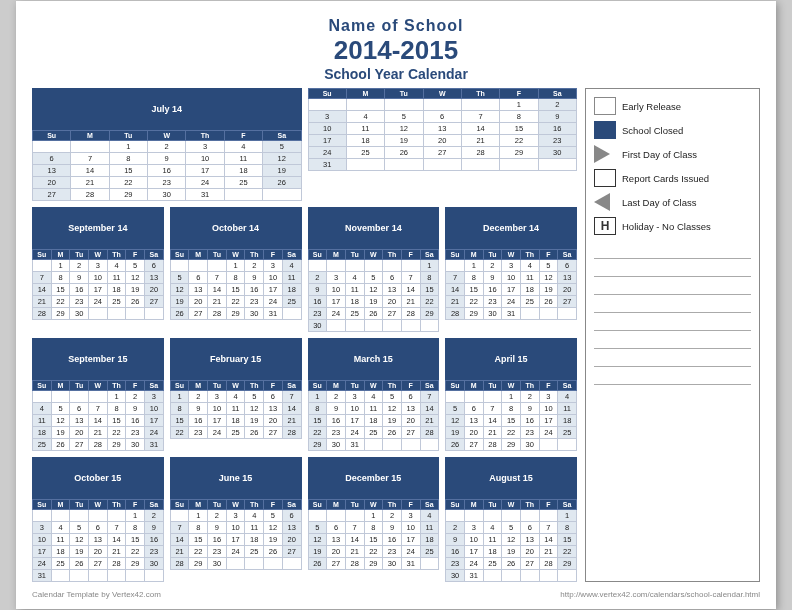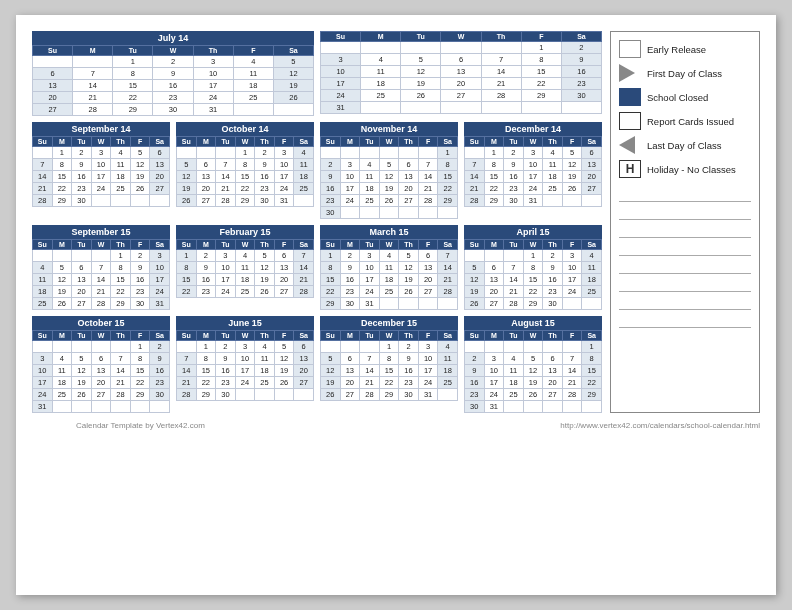--- a/index.html
+++ b/index.html
@@ -46,21 +46,21 @@
       flex: 1;
       display: flex;
       flex-direction: column;
       gap: 6px;
     }
     .cal-row {
       display: flex;
       gap: 6px;
     }
     .legend {
-      width: 150px;
+      width: 175px;
       border: 1px solid #888;
       padding: 8px;
       font-size: 10px;
       text-align: right;
     }
     .legend-item {
       display: flex;
       align-items: center;
       gap: 6px;
       margin-bottom: 6px;
@@ -131,21 +131,21 @@
     .cal {
       flex: 1;
       min-width: 0;
     }
     .cal-header {
       background: #2a4a7a;
       color: white;
       text-align: center;
       font-size: 9px;
       font-weight: bold;
-      padding: 2px 0;
+      padding: 16px 0;
     }
     .cal-grid {
       width: 100%;
       border-collapse: collapse;
       font-size: 7.5px;
     }
     .cal-grid th {
       background: #2a4a7a;
       color: white;
       text-align: center;
@@ -169,27 +169,31 @@
     }
     .cal-grid td.weekday {
       background: white;
     }
     .footer {
       display: flex;
       justify-content: space-between;
       margin-top: 8px;
       font-size: 8px;
       color: #888;
-      margin-left: 44px;
     }
   </style>
 </head>
 <body>
 
 <div class="page">
+  <div class="header">
+    <div class="school-name">Name of School</div>
+    <div class="year">2014-2015</div>
+    <div class="subtitle">School Year Calendar</div>
+  </div>
   <div class="main-content">
     <div class="calendars" id="calendars-container">
     <div class="cal-row">
           <div class="cal">
             <div class="cal-header">July 14</div>
             <table class="cal-grid">
               <thead>
                 <tr>
                   <th>Su</th>
                   <th>M</th>
@@ -1101,28 +1105,28 @@
             </table>
           </div>
         </div>
       </div>
     <div class="legend" id="legend-container">
     <div class="legend-item">
           <div class="legend-icon legend-lines"></div>
           <span class="legend-text">Early Release</span>
         </div>
         <div class="legend-item">
+          <div class="legend-icon legend-solid"></div>
+          <span class="legend-text">School Closed</span>
+        </div>
+        <div class="legend-item">
           <div style="display:flex;align-items:center;width:22px;height:18px;">
             <div class="legend-triangle-right"></div>
           </div>
           <span class="legend-text">First Day of Class</span>
-        </div>
-        <div class="legend-item">
-          <div class="legend-icon legend-solid"></div>
-          <span class="legend-text">School Closed</span>
         </div>
         <div class="legend-item">
           <div class="legend-icon legend-square"></div>
           <span class="legend-text">Report Cards Issued</span>
         </div>
         <div class="legend-item">
           <div style="display:flex;align-items:center;width:22px;height:18px;">
             <div class="legend-triangle-left"></div>
           </div>
           <span class="legend-text">Last Day of Class</span>

